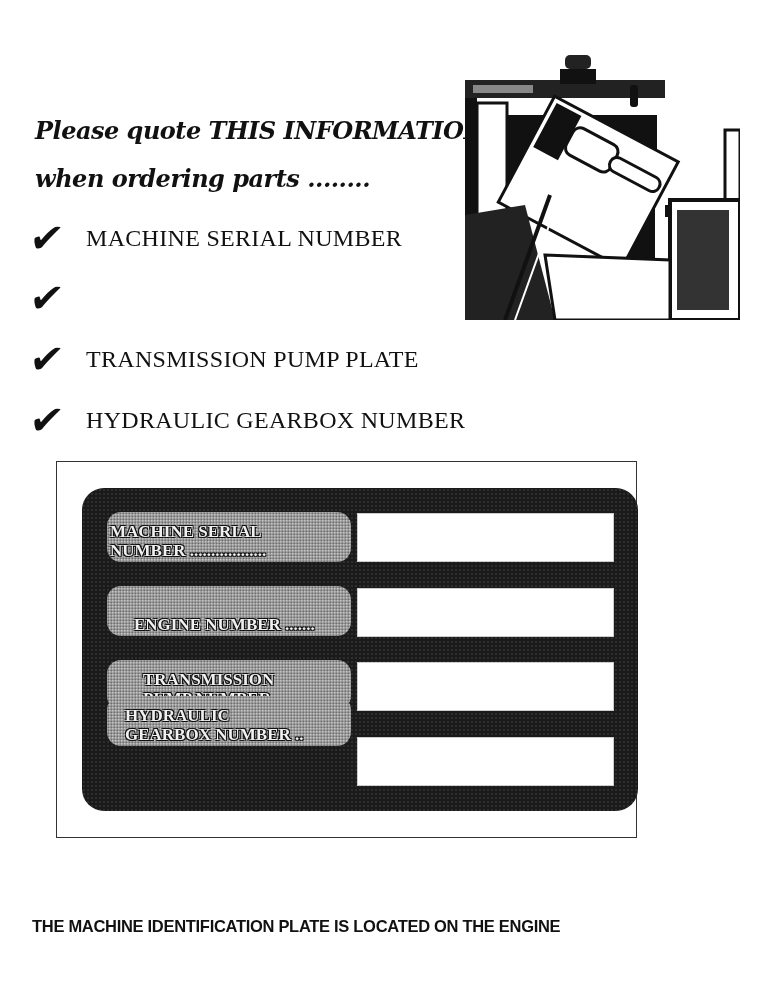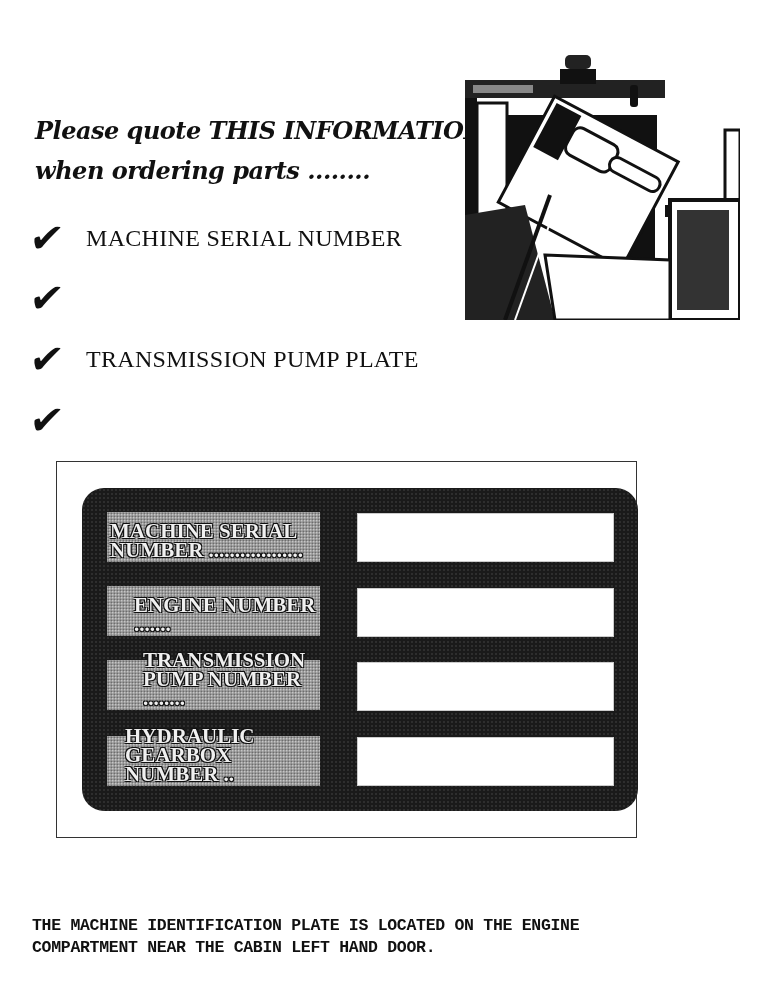--- a/index.html
+++ b/index.html
@@ -1,54 +1,55 @@
 <!DOCTYPE html>
 <html><head>
 <meta charset="utf-8">
 <style>
   html, body { margin:0; padding:0; background:#ffffff; }
   body { width:772px; height:1000px; position:relative; overflow:hidden; font-family:"Liberation Serif", serif; color:#111; }
   .intro { position:absolute; left:35px; font-style:italic; font-weight:bold; font-size:24px; font-family:"DejaVu Serif", serif; letter-spacing:-0.5px; }
   .intro1 { top:116px; }
-  .intro2 { top:156px; }
+  .intro2 { top:164px; }
   .check-item { position:absolute; left:30px; height:40px; display:flex; align-items:center; }
   .check { font-size:40px; width:56px; color:#111; font-family:"DejaVu Sans", sans-serif; transform:skewX(-8deg); line-height:1; }
   .check-label { font-size:24px; font-family:"Liberation Serif", serif; letter-spacing:0.3px; }
   .illustration { position:absolute; left:465px; top:55px; width:275px; height:265px; }
   .frame { position:absolute; left:56px; top:461px; width:579px; height:375px; border:1px solid #333; }
   .plate { position:absolute; left:82px; top:488px; width:556px; height:323px; background:#1a1a1a; border-radius:22px;
     background-image: radial-gradient(#2e2e2e 1px, transparent 1.2px); background-size:4px 4px; }
-  .plate-label { position:absolute; left:107px; width:213px; height:50px; background:#9c9c9c;
+  .plate-label { position:absolute; left:107px; width:244px; height:50px; background:#9c9c9c;
     background-image: radial-gradient(#6d6d6d 0.8px, transparent 1.1px), radial-gradient(#c6c6c6 0.8px, transparent 1.1px);
     background-size:3px 3px, 3px 3px; background-position:0 0, 1px 1px;
-    font-family:"Liberation Serif", serif; font-size:21px; color:#f0f0f0; font-weight:bold; line-height:19px;
+    font-family:"Liberation Serif", serif; font-size:17px; color:#f0f0f0; font-weight:bold; line-height:19px;
     text-shadow: -1px -1px 0 #111, 1px -1px 0 #111, -1px 1px 0 #111, 1px 1px 0 #111;
-    display:flex; align-items:flex-end; padding:2px 3px; box-sizing:border-box; white-space:pre-line; }
+    display:flex; align-items:flex-end; padding:2px 3px; box-sizing:border-box; white-space:pre-line;border-radius:14px; }
   .plate-field { position:absolute; left:357px; width:257px; height:49px; background:#fff; border:1px solid #ccc; box-sizing:border-box; }
-  .footer { position:absolute; left:32px; top:915px; font-family:Liberation Mono, monospace; font-weight:bold; font-size:16.5px; line-height:22px; letter-spacing:-0.3px; }
+  .footer { position:absolute; left:32px; top:915px; font-family:Liberation Sans, sans-serif; font-weight:bold; font-size:16.5px; line-height:22px; letter-spacing:-0.3px; }
 </style>
 </head>
 <body>
 
 <div class="intro intro1">Please quote THIS INFORMATION</div>
 <div class="intro intro2">when ordering parts ........</div>
 
 <div class="check-item" style="top:218px;">
   <span class="check">✔</span>
   <span class="check-label">MACHINE SERIAL NUMBER</span>
 </div>
 <div class="check-item" style="top:278px;">
   <span class="check">✔</span>
 </div>
 <div class="check-item" style="top:339px;">
   <span class="check">✔</span>
   <span class="check-label">TRANSMISSION PUMP PLATE</span>
 </div>
 <div class="check-item" style="top:400px;">
   <span class="check">✔</span>
+  <span class="check-label">HYDRAULIC GEARBOX NUMBER</span>
 </div>
 
 <svg class="illustration" viewBox="0 0 275 265">
   <rect x="0" y="25" width="200" height="18" fill="#222"></rect>
   <rect x="8" y="30" width="60" height="8" fill="#888"></rect>
   <rect x="100" y="0" width="26" height="14" rx="5" fill="#222"></rect>
   <rect x="95" y="14" width="36" height="15" fill="#111"></rect>
   <rect x="165" y="30" width="8" height="22" rx="3" fill="#111"></rect>
   <rect x="0" y="43" width="12" height="170" fill="#111"></rect>
   <rect x="12" y="48" width="30" height="150" fill="#fff" stroke="#111" stroke-width="3"></rect>
@@ -77,20 +78,19 @@
 NUMBER ..................</div>
 <div class="plate-field" style="top:513px;"></div>
 
 <div class="plate-label" style="top:586px;padding-left:27px;">ENGINE NUMBER .......</div>
 <div class="plate-field" style="top:588px;"></div>
 
 <div class="plate-label" style="top:660px;padding-left:36px;">TRANSMISSION
 PUMP NUMBER ........</div>
 <div class="plate-field" style="top:662px;"></div>
 
-<div class="plate-label" style="top:736px;padding-left:18px;">HYDRAULIC
+<div class="plate-label" style="top:696px;padding-left:18px;">HYDRAULIC
 GEARBOX NUMBER ..</div>
 <div class="plate-field" style="top:737px;"></div>
 
 <div class="footer">
   <div>THE MACHINE IDENTIFICATION PLATE IS LOCATED ON THE ENGINE</div>
-  <div>COMPARTMENT NEAR THE CABIN LEFT HAND DOOR.</div>
 </div>
 
 </body></html>

